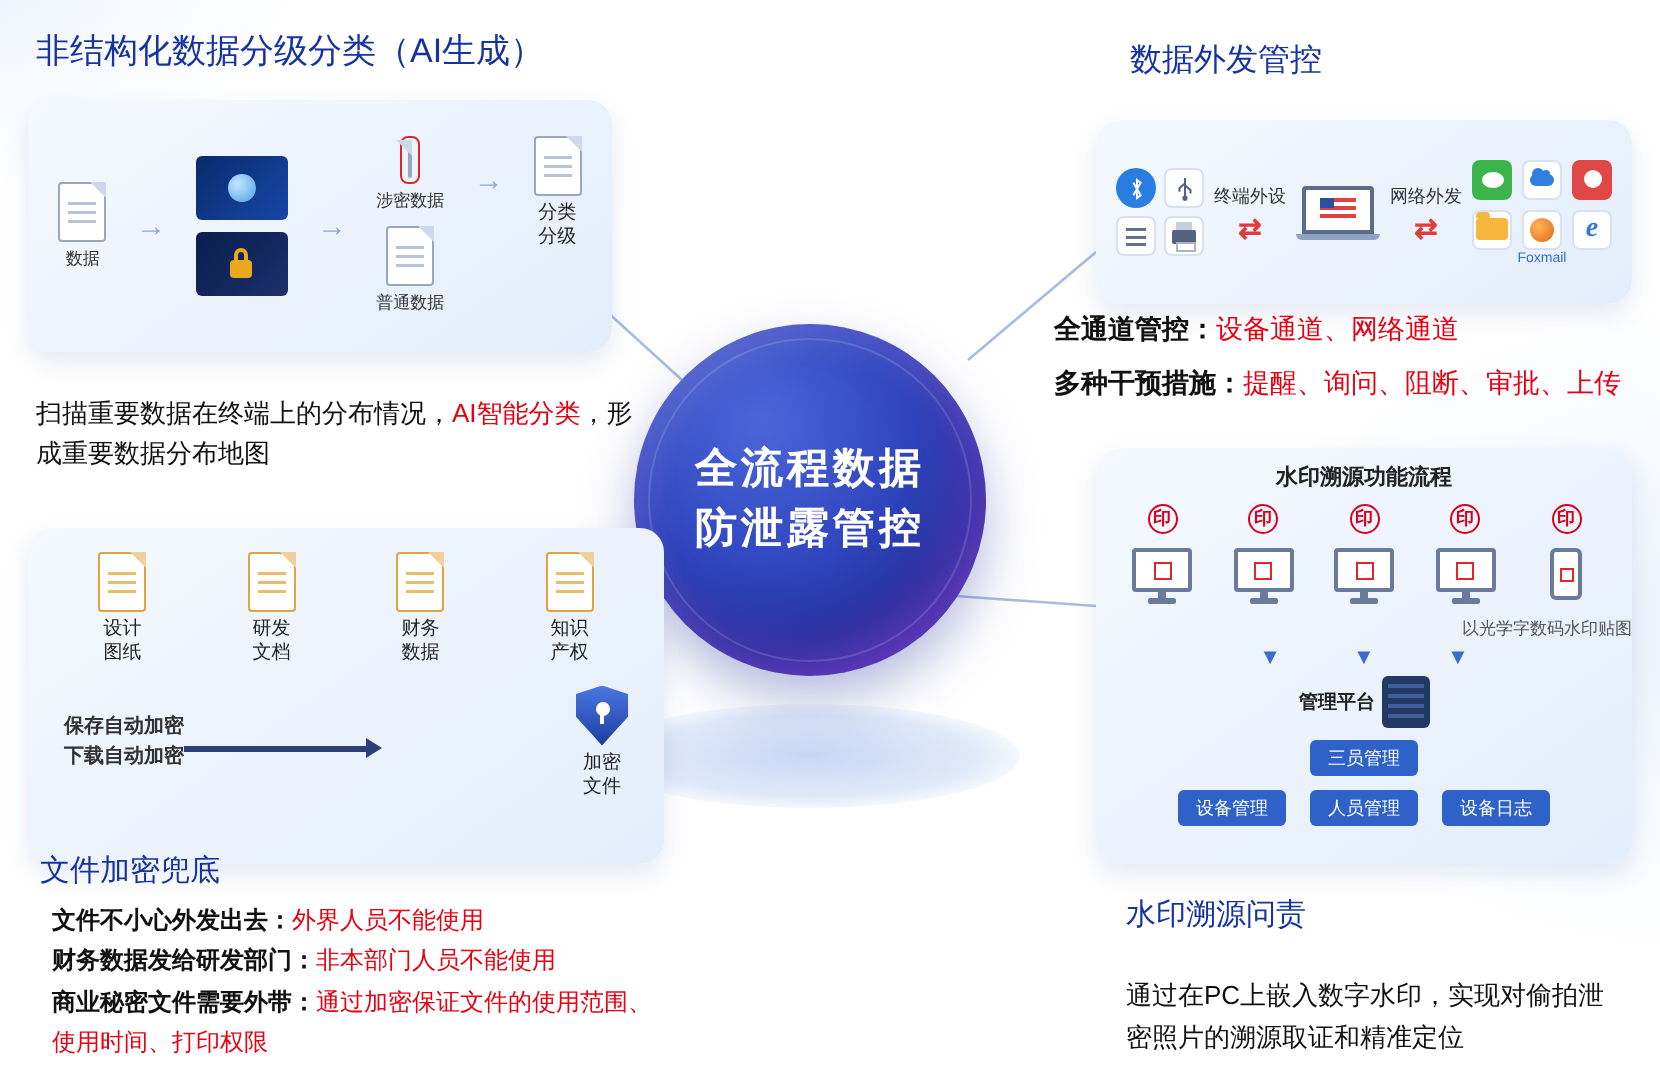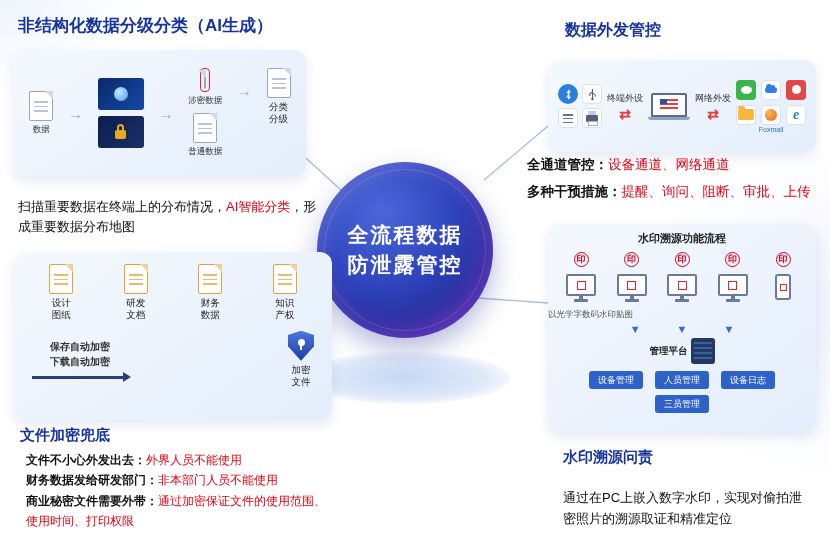--- a/index.html
+++ b/index.html
@@ -6,41 +6,41 @@
   .stage{position:relative;width:830px;height:543px;overflow:hidden;
     font-family:"Liberation Sans",sans-serif;color:#111;
     background:
       radial-gradient(ellipse 320px 220px at -4% -6%, #e9f1fc, rgba(255,255,255,0) 60%),
       radial-gradient(ellipse 420px 280px at 104% 58%, #ecf2fc, rgba(255,255,255,0) 60%),
       #fff;}
   .abs{position:absolute}
   .connectors{position:absolute;left:0;top:0;width:830px;height:543px;z-index:0}
 
   
-  .title{position:absolute;font-weight:bold;color:#16339f;z-index:3}
+  .title{position:absolute;font-weight:normal;color:#16339f;z-index:3}
   .t-tl{left:18px;top:14px;font-size:17px}
   .t-tr{left:565px;top:20px;font-size:16px}
   .t-bl{left:20px;top:426px;font-size:15px}
   .t-br{left:563px;top:448px;font-size:15px}
   .desc-scan{position:absolute;left:18px;top:184px;width:302px;font-size:13px;line-height:1.55;z-index:3}
   .red{color:#e60012;font-weight:normal}
   .out-text{position:absolute;left:527px;top:156px;z-index:3;font-size:13.5px;font-weight:bold}
   .out-text p{margin:0 0 9px 0}
   .enc-rules{position:absolute;left:26px;top:450px;width:306px;font-size:12px;font-weight:bold;line-height:1.7;z-index:3}
   .enc-rules p{margin:0}
   .trace-desc{position:absolute;left:563px;top:474px;width:252px;font-size:13px;line-height:1.65;z-index:3}
 
   
   .panel{position:absolute;border-radius:12px;z-index:2;
     background:linear-gradient(145deg,#f5f9fe 0%,#e3edfb 100%);
     box-shadow:0 5px 12px rgba(40,70,160,.12)}
   .panel-scan{left:14px;top:50px;width:292px;height:126px;display:flex;align-items:center;justify-content:space-around;padding:0 8px;box-sizing:border-box}
   .panel-out{left:548px;top:60px;width:268px;height:92px;display:flex;align-items:center;justify-content:space-between;padding:0 10px;box-sizing:border-box}
   .panel-wm{left:548px;top:224px;width:268px;height:208px;box-sizing:border-box;padding-top:7px}
-  .panel-enc{left:14px;top:252px;width:318px;height:168px;box-sizing:border-box;padding:12px 10px 8px}
+  .panel-enc{left:14px;top:264px;width:318px;height:168px;box-sizing:border-box;padding:12px 10px 8px}
 
   
   .base-ellipse{left:300px;top:352px;width:210px;height:52px;border-radius:50%;z-index:1;
     background:radial-gradient(ellipse at center,#c7d7f4 0%,#dfe9f9 55%,rgba(255,255,255,0) 78%)}
   .sphere{left:317px;top:162px;width:176px;height:176px;border-radius:50%;z-index:2;
     background:radial-gradient(circle at 36% 28%, #4c66da 0%, #2e44bc 45%, #25309a 68%, #5c2fa6 100%);
     box-shadow:0 12px 26px rgba(50,60,160,.35), inset -10px -12px 26px rgba(125,60,205,.5), inset 6px 8px 18px rgba(255,255,255,.14);
     display:flex;align-items:center;justify-content:center;text-align:right}
   .sphere::after{content:'';position:absolute;inset:7px;border-radius:50%;border:1px solid rgba(255,255,255,.14)}
   .sphere-text{color:#fff;font-size:21px;font-weight:bold;line-height:1.45;letter-spacing:2px}
@@ -101,40 +101,40 @@
   .wm-title{text-align:center;font-size:11px;font-weight:bold;color:#222}
   .wm-devices{display:flex;justify-content:space-between;padding:6px 16px 0}
   .dev-col{display:flex;flex-direction:column;align-items:center;gap:7px;min-width:34px}
   .stamp{width:15px;height:15px;border:1.5px solid #d9001b;border-radius:50%;color:#d9001b;font-size:9px;font-weight:bold;display:flex;align-items:center;justify-content:center;box-sizing:border-box}
   .monitor{position:relative;width:26px;height:18px;border:2px solid #6a7a9a;border-radius:2px;background:#fff;display:flex;margin-bottom:8px}
   .monitor::before{content:'';position:absolute;left:50%;bottom:-5px;transform:translateX(-50%);width:4px;height:4px;background:#6a7a9a}
   .monitor::after{content:'';position:absolute;left:50%;bottom:-8px;transform:translateX(-50%);width:14px;height:3px;background:#6a7a9a;border-radius:1px}
   .phone{width:12px;height:22px;border:2px solid #6a7a9a;border-radius:3px;background:#fff;display:flex;margin-bottom:4px}
   .scr-mark{width:7px;height:7px;border:1px solid #e0262b;margin:auto}
   .phone .scr-mark{width:5px;height:5px}
-  .wm-caption{text-align:left;font-size:8.5px;color:#555;margin-top:5px}
+  .wm-caption{text-align:right;font-size:8.5px;color:#555;margin-top:5px}
   .wm-arrows{display:flex;justify-content:center;gap:36px;margin-top:3px}
   .wm-platform{display:flex;justify-content:center;align-items:center;gap:3px;margin-top:3px}
   .plat-lbl{font-size:9.5px;color:#222;font-weight:bold}
   .server{width:24px;height:26px;background:#223a63;border-radius:3px;position:relative;overflow:hidden}
   .server::before{content:'';position:absolute;left:3px;right:3px;top:4px;height:17px;
     background:repeating-linear-gradient(180deg,#3d5f9e 0 2px,transparent 2px 5px)}
   .wm-btnrow{display:flex;justify-content:center;gap:12px;margin-top:7px}
   .wm-btn{background:#2e62c9;color:#fff;font-size:9px;padding:2.5px 9px;border-radius:3px;white-space:nowrap}
 
   
   .enc-docs{display:flex;justify-content:space-around}
   .enc-bottom{display:flex;align-items:center;justify-content:space-between;margin-top:10px;padding:0 8px}
   .people{position:relative;width:34px;height:27px}
   .person{position:absolute;bottom:0}
   .p-big{left:2px;width:16px;height:11px;background:#2c3f77;border-radius:8px 8px 2px 2px}
   .p-big::before{content:'';position:absolute;top:-9px;left:3.5px;width:9px;height:9px;border-radius:50%;background:#2c3f77}
   .p-small{left:17px;width:13px;height:9px;background:#6d7fae;border-radius:7px 7px 2px 2px}
   .p-small::before{content:'';position:absolute;top:-7px;left:3px;width:7px;height:7px;border-radius:50%;background:#6d7fae}
-  .enc-mid{display:flex;flex-direction:column;align-items:center}
+  .enc-mid{display:flex;flex-direction:row;align-items:center}
   .enc-mid-txt{font-size:10px;font-weight:bold;color:#333;line-height:1.5;text-align:center}
   .long-arrow{position:relative;width:96px;height:2.5px;background:#2c3f77;margin-top:7px}
   .long-arrow::after{content:'';position:absolute;right:-8px;top:-4.5px;border:5px solid transparent;border-left:8px solid #2c3f77}
   .shield{width:26px;height:30px;background:linear-gradient(180deg,#4a77e0,#1c3da0);
     clip-path:polygon(50% 0,100% 14%,100% 52%,50% 100%,0 52%,0 14%);
     display:flex;align-items:center;justify-content:center}
   .keyhole{width:7px;height:7px;border-radius:50%;background:#fff;position:relative;margin-top:-6px}
   .keyhole::after{content:'';position:absolute;left:2.5px;top:5px;width:2px;height:6px;background:#fff}
 </style>
 </head>
@@ -301,27 +301,27 @@
     <div class="wm-caption">以光学字数码水印贴图</div>
     <div class="wm-arrows">
       <span class="ar-down">▼</span>
       <span class="ar-down">▼</span>
       <span class="ar-down">▼</span>
     </div>
     <div class="wm-platform">
       <span class="plat-lbl">管理平台</span>
       <span class="server"></span>
     </div>
+    <div class="wm-btnrow" style="margin-top:6px">
+      <span class="wm-btn">三员管理</span>
+    </div>
     <div class="wm-btnrow">
       <span class="wm-btn">设备管理</span>
       <span class="wm-btn">人员管理</span>
       <span class="wm-btn">设备日志</span>
-    </div>
-    <div class="wm-btnrow" style="margin-top:6px">
-      <span class="wm-btn">三员管理</span>
     </div>
   </div>
 
   <div class="panel panel-enc">
     <div class="enc-docs">
       <div class="col">
         <span class="doc y"></span>
         <span class="lbl2">设计图纸</span>
       </div>
       <div class="col">

